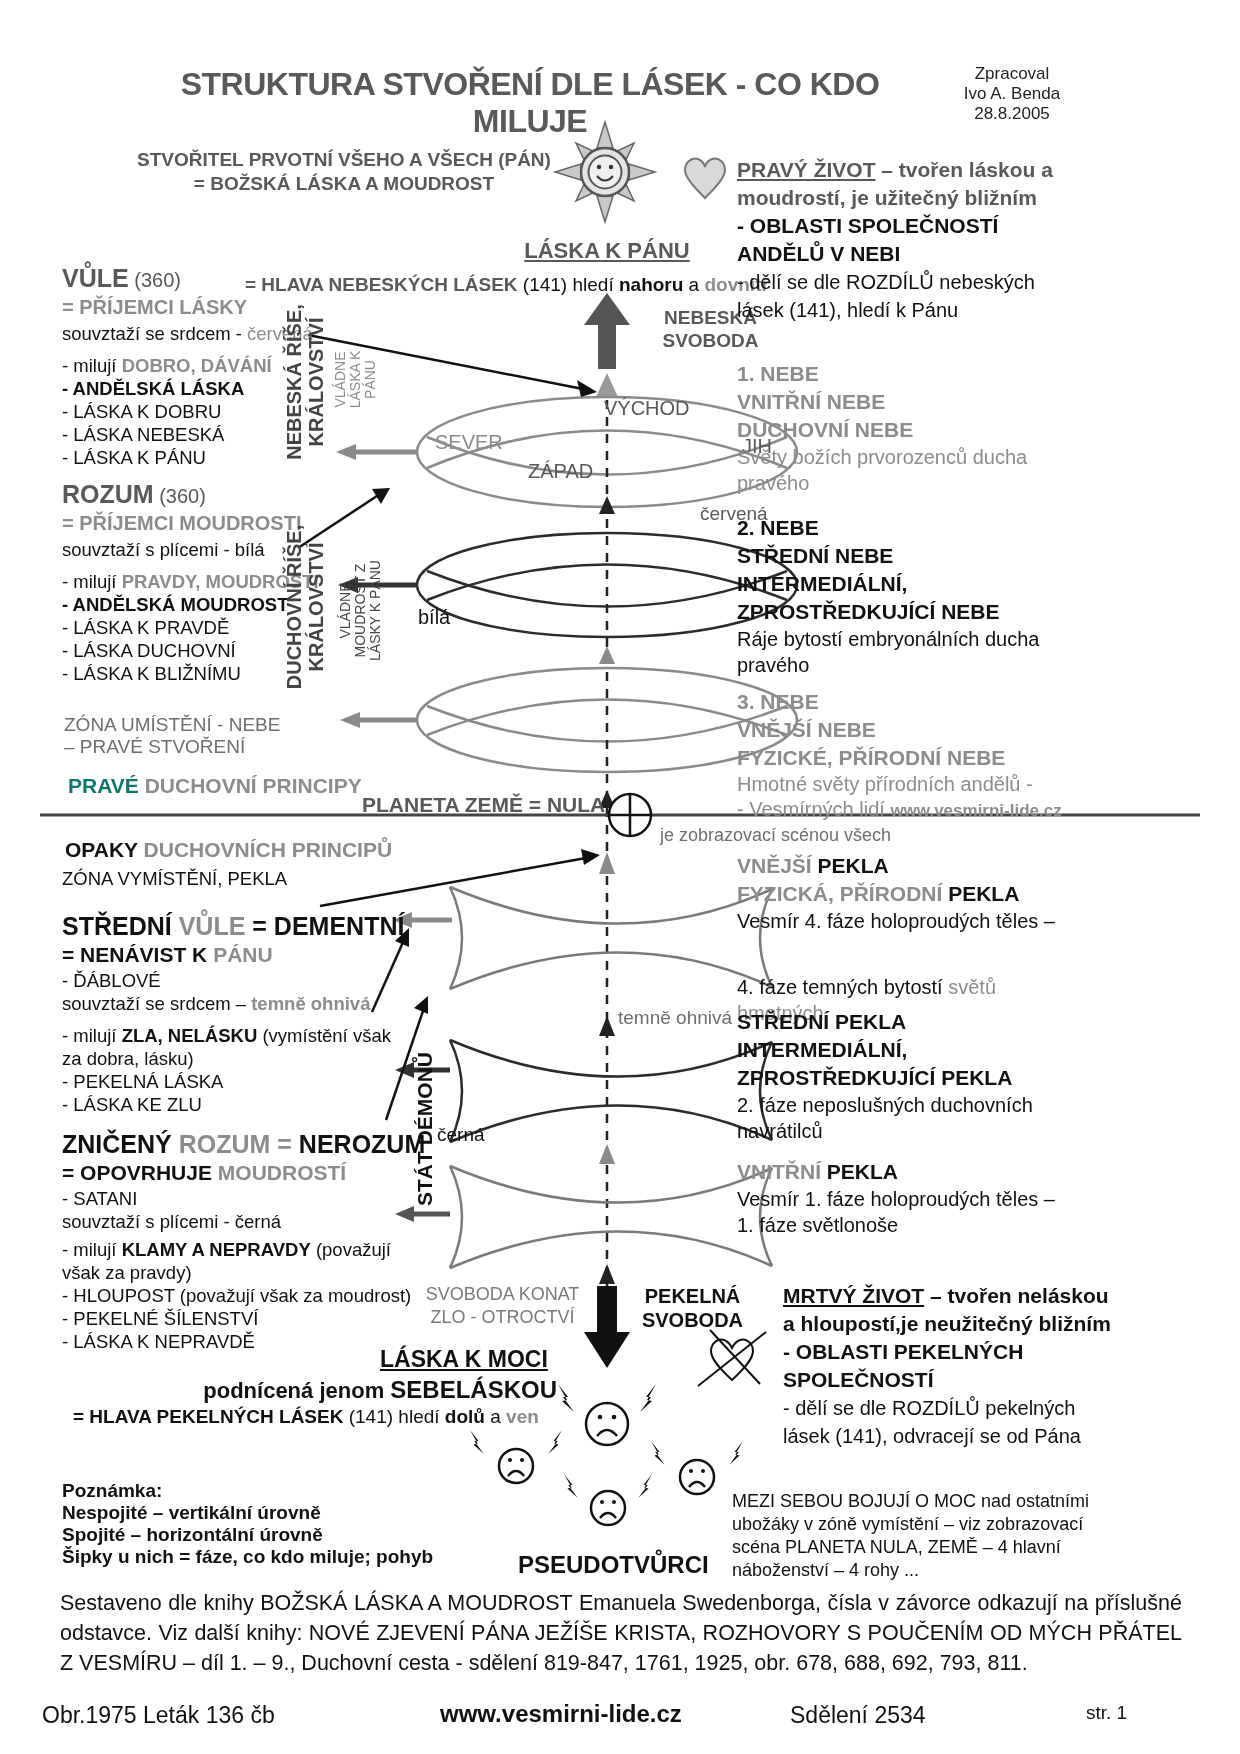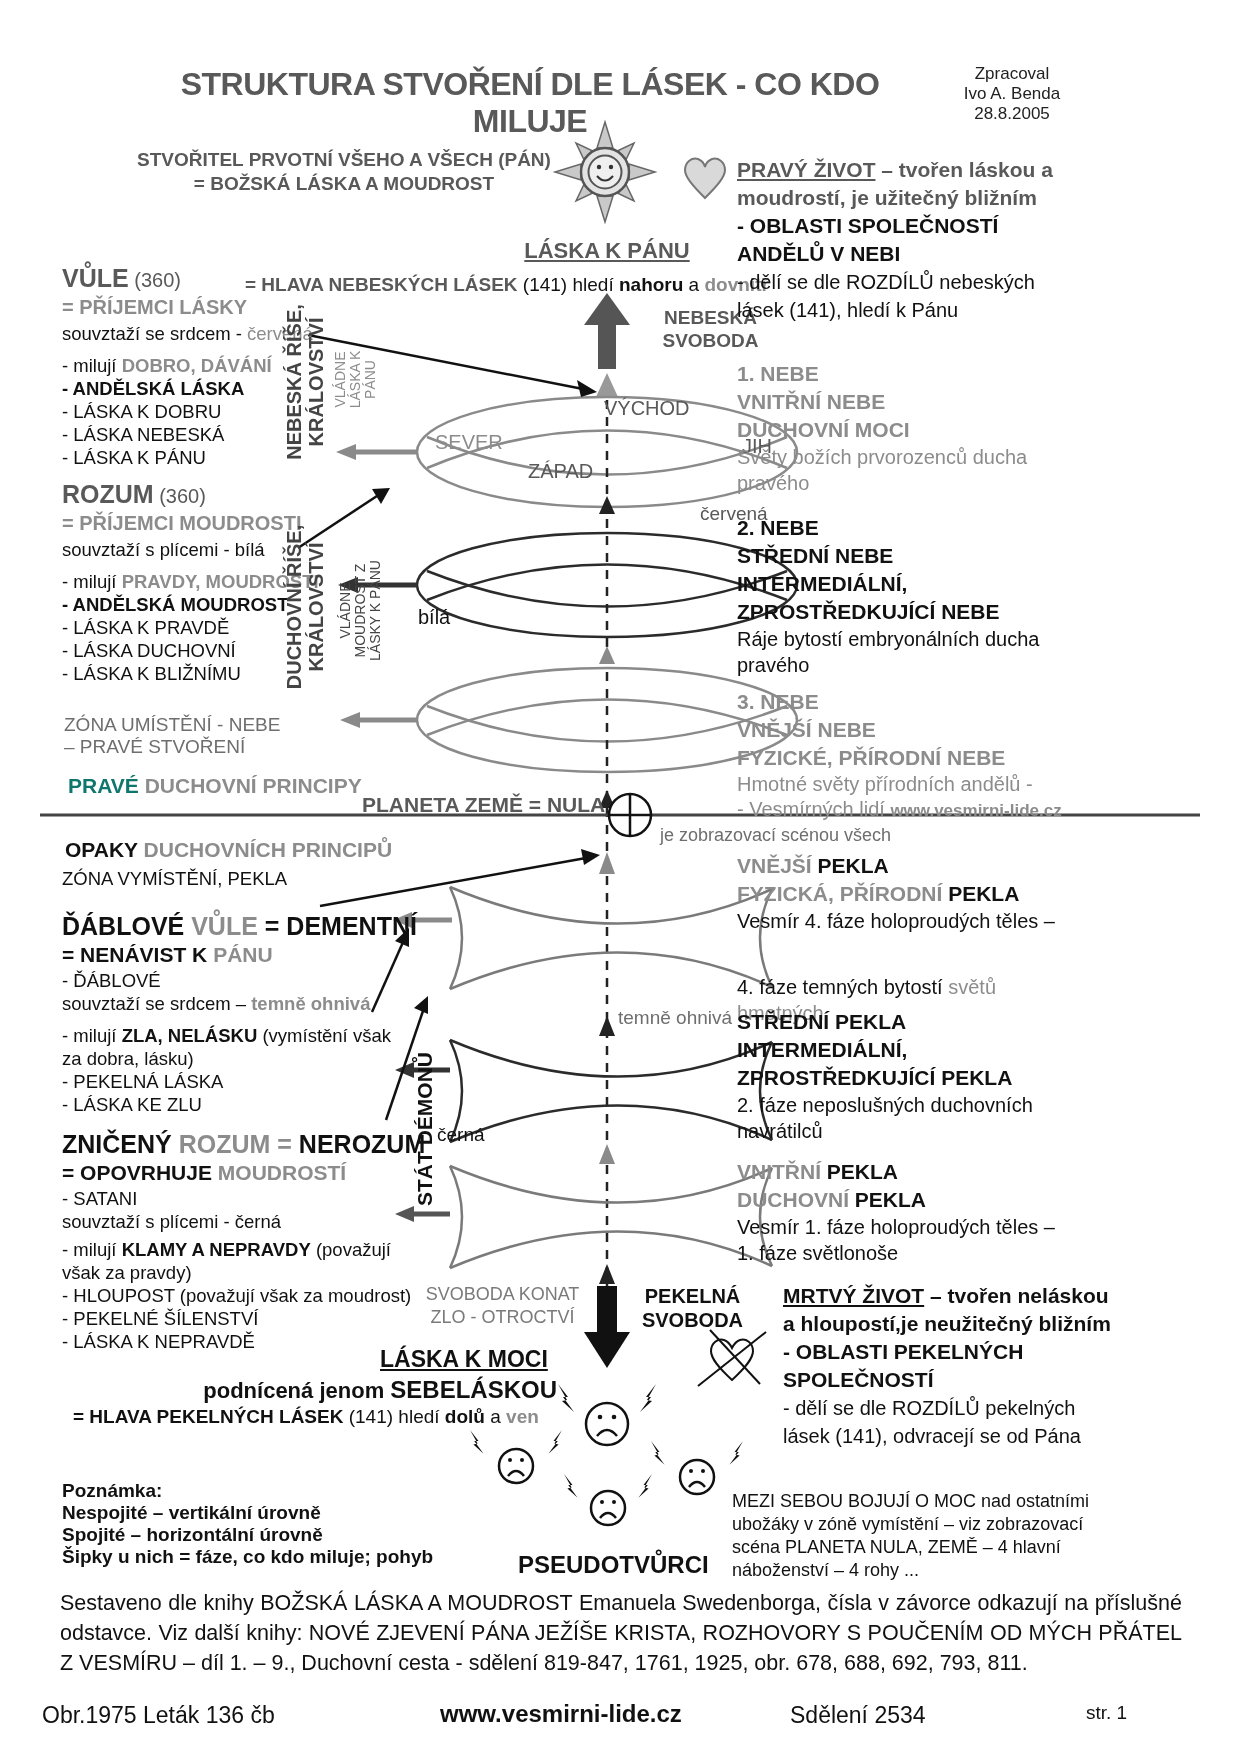--- a/index.html
+++ b/index.html
@@ -276,21 +276,21 @@
     <div class="b dg">moudrostí, je užitečný bližním</div>
     <div class="b">- OBLASTI SPOLEČNOSTÍ</div>
     <div class="b">ANDĚLŮ V NEBI</div>
     <div style="font-size:20px;">- dělí se dle ROZDÍLŮ nebeských</div>
     <div style="font-size:20px;">lásek (141), hledí k Pánu</div>
   </div>
 
   <div class="abs" style="left:737px;top:360px;width:340px;">
     <div class="b g f21">1. NEBE</div>
     <div class="b g f21">VNITŘNÍ NEBE</div>
-    <div class="b g f21">DUCHOVNÍ MOCI</div>
+    <div class="b g f21">DUCHOVNÍ NEBE</div>
     <div class="g pre" style="font-size:20px;line-height:26px;">Světy božích prvorozenců ducha
 pravého</div>
   </div>
   <div class="abs" style="left:737px;top:514px;width:340px;">
     <div class="b f21">2. NEBE</div>
     <div class="b f21">STŘEDNÍ NEBE</div>
     <div class="b f21">INTERMEDIÁLNÍ,</div>
     <div class="b f21">ZPROSTŘEDKUJÍCÍ NEBE</div>
     <div class="pre" style="font-size:20px;line-height:26px;">Ráje bytostí embryonálních ducha
 pravého</div>
@@ -302,21 +302,21 @@
     <div class="g" style="font-size:20px;line-height:25px;">Hmotné světy přírodních andělů -</div>
     <div class="g" style="font-size:20px;line-height:25px;"><span>- Vesmírných lidí </span><span class="b" style="font-size:17px;">www.vesmirni-lide.cz</span></div>
   </div>
 
   <div class="abs b" style="left:65px;top:838px;font-size:21px;">
     <span>OPAKY </span><span class="g">DUCHOVNÍCH PRINCIPŮ</span>
   </div>
   <div class="abs" style="left:62px;top:868px;font-size:18.5px;">ZÓNA VYMÍSTĚNÍ, PEKLA</div>
 
   <div class="abs" style="left:62px;top:912px;">
-    <div class="b" style="font-size:25px;"><span>ĎÁBLOVÉ </span><span class="g">VŮLE</span><span> = DEMENTNÍ</span></div>
+    <div class="b" style="font-size:25px;"><span>STŘEDNÍ </span><span class="g">VŮLE</span><span> = DEMENTNÍ</span></div>
     <div class="b" style="font-size:21px;margin-top:2px;"><span>= NENÁVIST K </span><span class="g">PÁNU</span></div>
     <div class="f18" style="margin-top:2px;">- ĎÁBLOVÉ</div>
     <div class="f18"><span>souvztaží se srdcem – </span><span class="g b">temně ohnivá</span></div>
   </div>
 
   <div class="abs" style="left:62px;top:1024px;width:360px;">
     <div class="f18"><span>- milují </span><span class="b">ZLA, NELÁSKU</span><span> (vymístění však</span></div>
     <div class="f18">za dobra, lásku)</div>
     <div class="f18">- PEKELNÁ LÁSKA</div>
     <div class="f18">- LÁSKA KE ZLU</div>
@@ -361,21 +361,20 @@
   </div>
   <div class="abs" style="left:737px;top:1008px;width:345px;">
     <div class="b f21">STŘEDNÍ PEKLA</div>
     <div class="b f21">INTERMEDIÁLNÍ,</div>
     <div class="b f21">ZPROSTŘEDKUJÍCÍ PEKLA</div>
     <div class="pre" style="font-size:20px;line-height:26px;">2. fáze neposlušných duchovních
 navrátilců</div>
   </div>
   <div class="abs" style="left:737px;top:1158px;width:345px;">
     <div class="b f21"><span class="g">VNITŘNÍ </span><span>PEKLA</span></div>
-    <div class="b f21"><span class="g">DUCHOVNÍ </span><span>PEKLA</span></div>
     <div class="pre" style="font-size:20px;line-height:26px;">Vesmír 1. fáze holoproudých těles –
 1. fáze světlonoše</div>
   </div>
 
   <div class="abs" style="left:783px;top:1282px;width:335px;font-size:21px;line-height:28px;">
     <div><span class="b u">MRTVÝ ŽIVOT</span><span class="b"> – tvořen neláskou</span></div>
     <div class="b">a hloupostí,je neužitečný bližním</div>
     <div class="b">- OBLASTI PEKELNÝCH</div>
     <div class="b">SPOLEČNOSTÍ</div>
     <div style="font-size:20px;">- dělí se dle ROZDÍLŮ pekelných</div>

